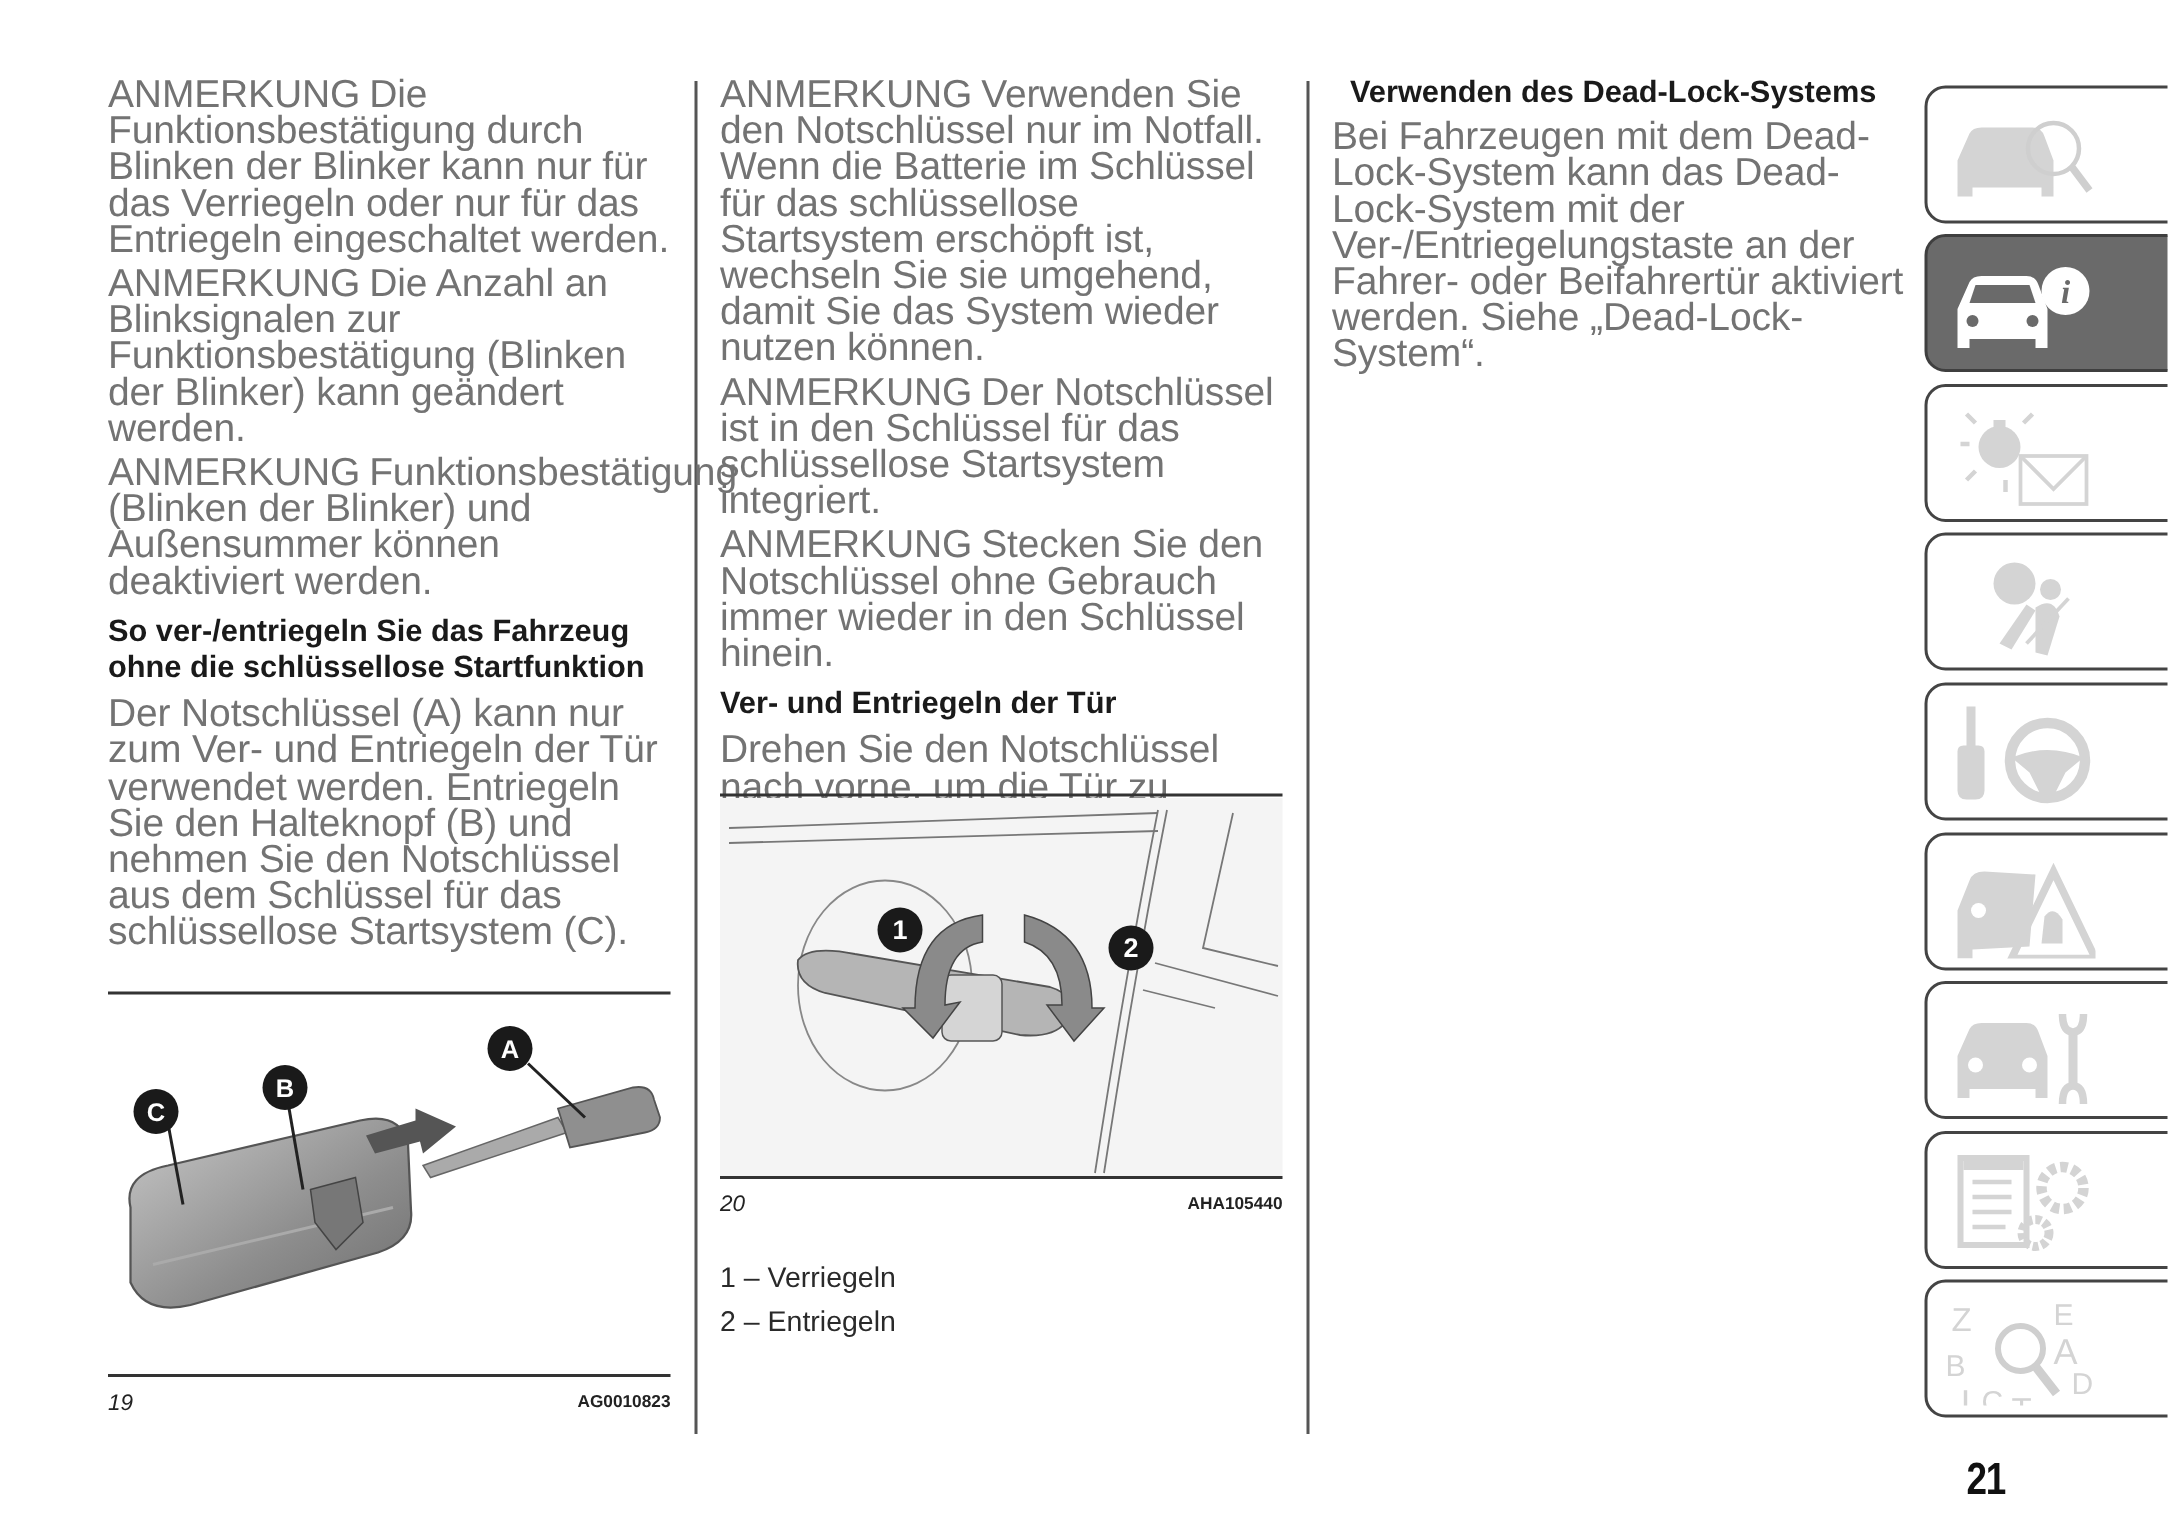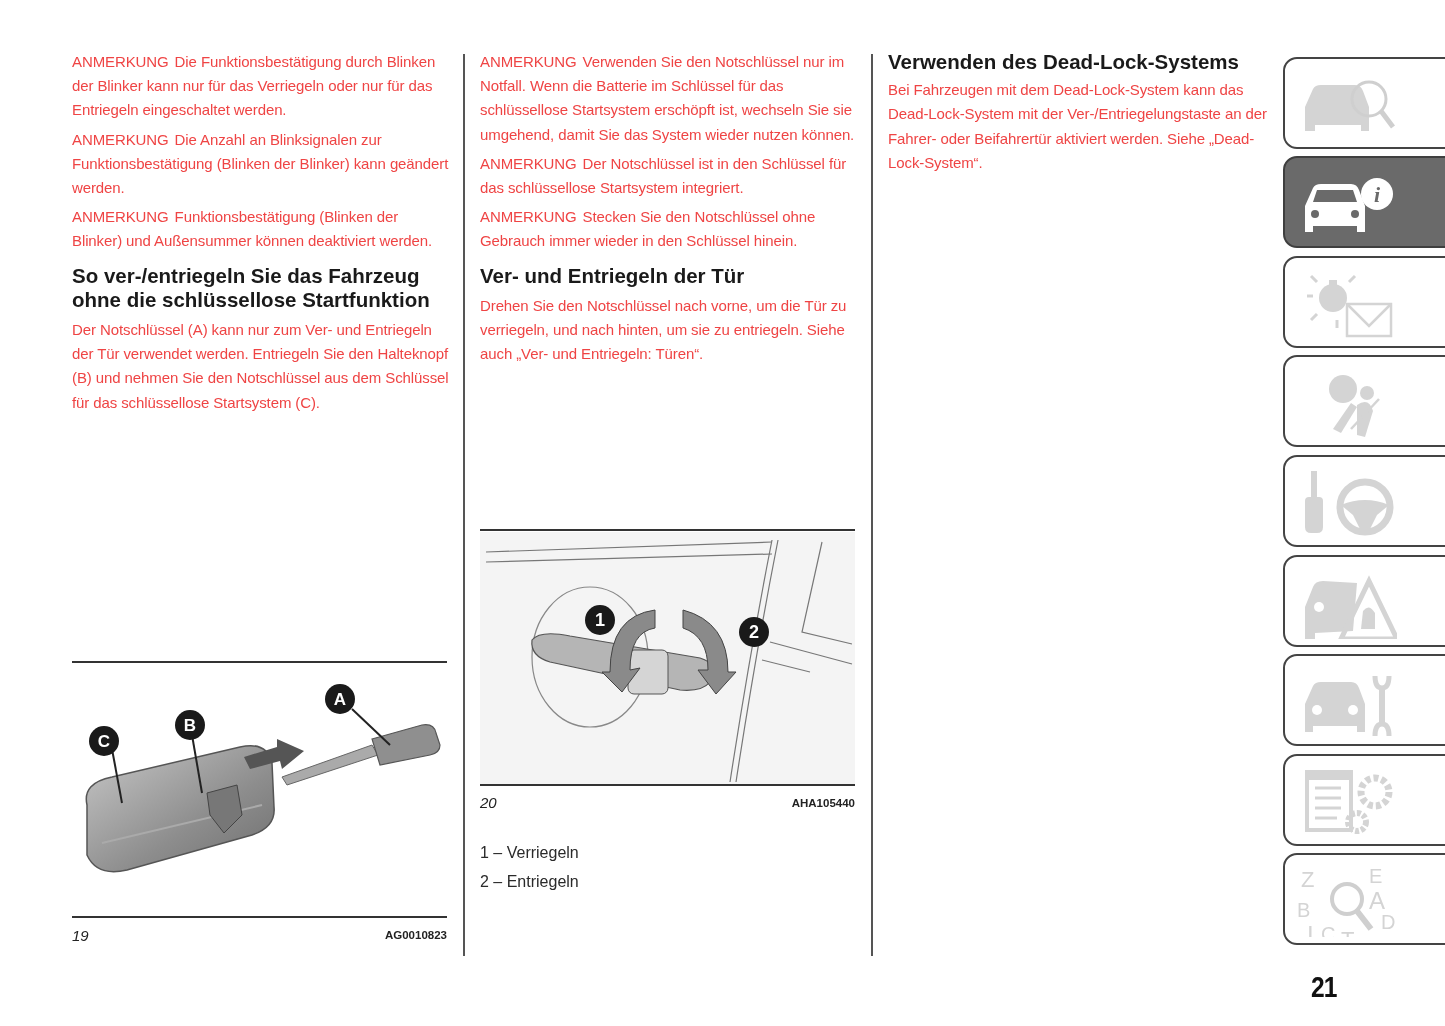--- a/index.html
+++ b/index.html
@@ -9,36 +9,36 @@
       font-family: "Liberation Sans", sans-serif;
     }
     .col { position: absolute; top: 50px; }
     .col-1 { left: 72px; width: 378px; }
     .col-2 { left: 480px; width: 378px; }
     .col-3 { left: 888px; width: 382px; }
     .divider { position: absolute; top: 54px; width: 2px; height: 902px; background: #555555; }
     .divider-1 { left: 463px; }
     .divider-2 { left: 871px; }
     p.body {
-      margin: 0 0 5px 0; font-size: 15px; line-height: 24.2px; color: #ef4444;
+      margin: 0 0 5px 0; font-size: 26px; line-height: 24.2px; color: #737373;
       letter-spacing: -0.1px;
     }
     .note-label { margin-right: 6px; }
     h2.heading {
       margin: 10px 0 6px 0; font-size: 20.5px; line-height: 24.2px; font-weight: bold; color: #1a1a1a;
     }
     h3.subheading {
       margin: 12px 0 4px 0; font-size: 20.5px; line-height: 24.2px; font-weight: bold; color: #1a1a1a;
     }
-    .col-3 h2.heading { margin-top: 0; margin-bottom: 4px; }
+    .col-3 h2.heading { margin-top: 0; margin-bottom: 4px; margin-left: 12px; }
     .figure { position: absolute; }
     .fig-rule { position: absolute; left: 0; right: 0; height: 2px; background: #333333; }
     .fig-num { position: absolute; font-size: 15px; color: #222; font-style: italic; }
     .fig-code { position: absolute; right: 0; font-size: 11.5px; font-weight: bold; color: #222; text-align: right; }
-    .legend p { margin: 0; font-size: 16px; line-height: 29px; color: #2a2a2a; }
+    .legend p { margin: 0; font-size: 19px; line-height: 29px; color: #2a2a2a; }
     
     .tab {
       position: absolute; left: 1283px; width: 180px; height: 92px;
       border: 2px solid #444444; border-radius: 14px; background: #ffffff; box-sizing: border-box;
     }
     .tab.active { background: #6a6a6a; border-color: #3f3f3f; }
     .tab svg { position: absolute; left: 12px; top: 10px; }
     .page-number {
       position: absolute; left: 1311px; top: 970px; font-size: 30px; font-weight: bold;
       color: #111111; transform: scaleX(0.82); transform-origin: left top; letter-spacing: -1px;

